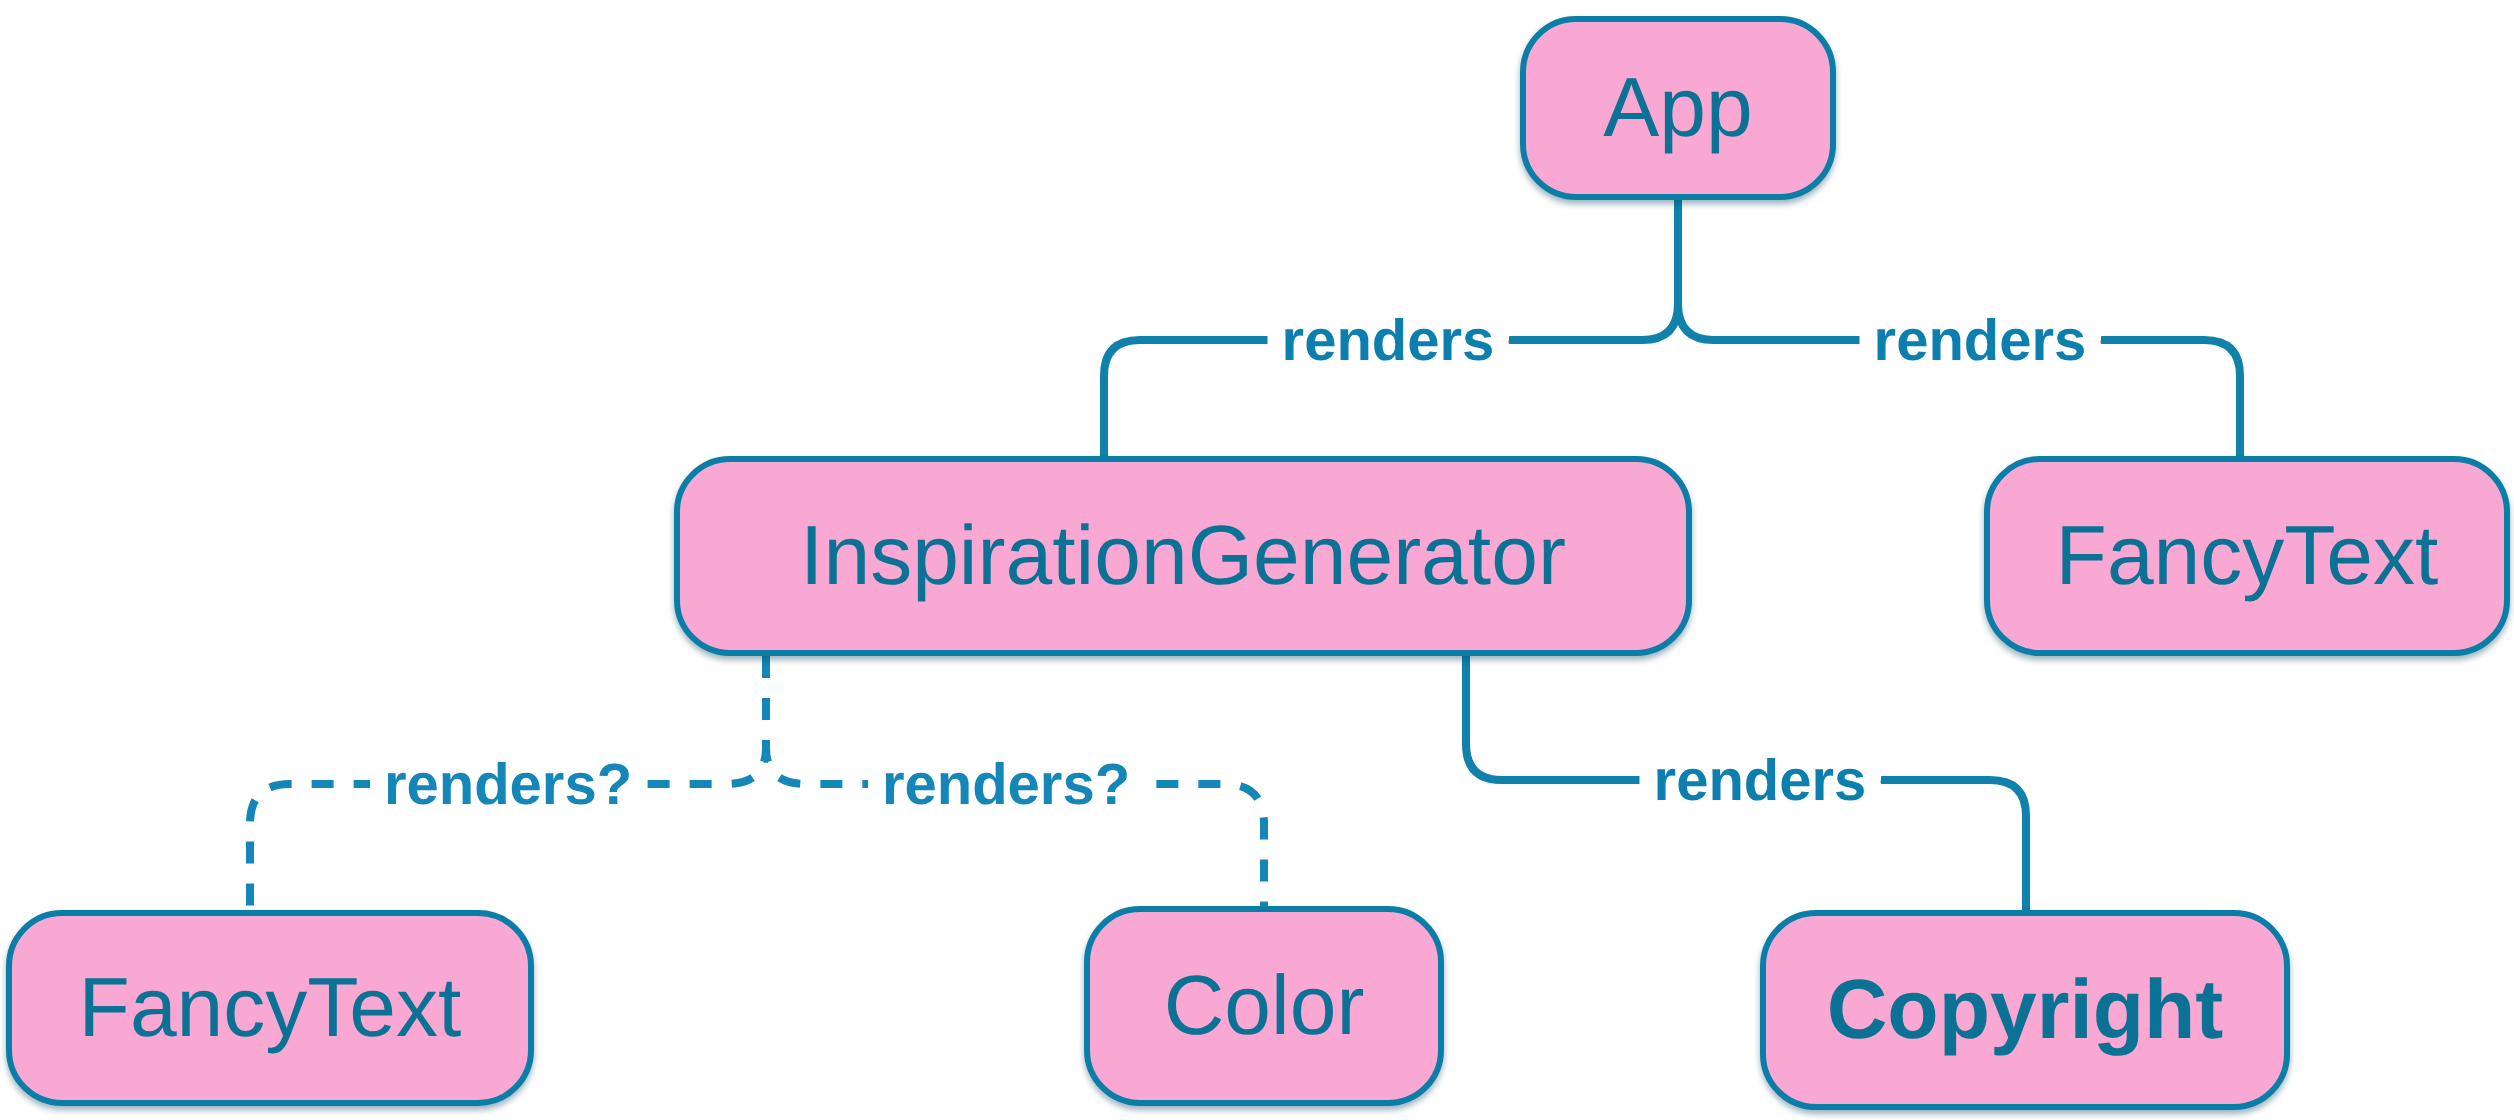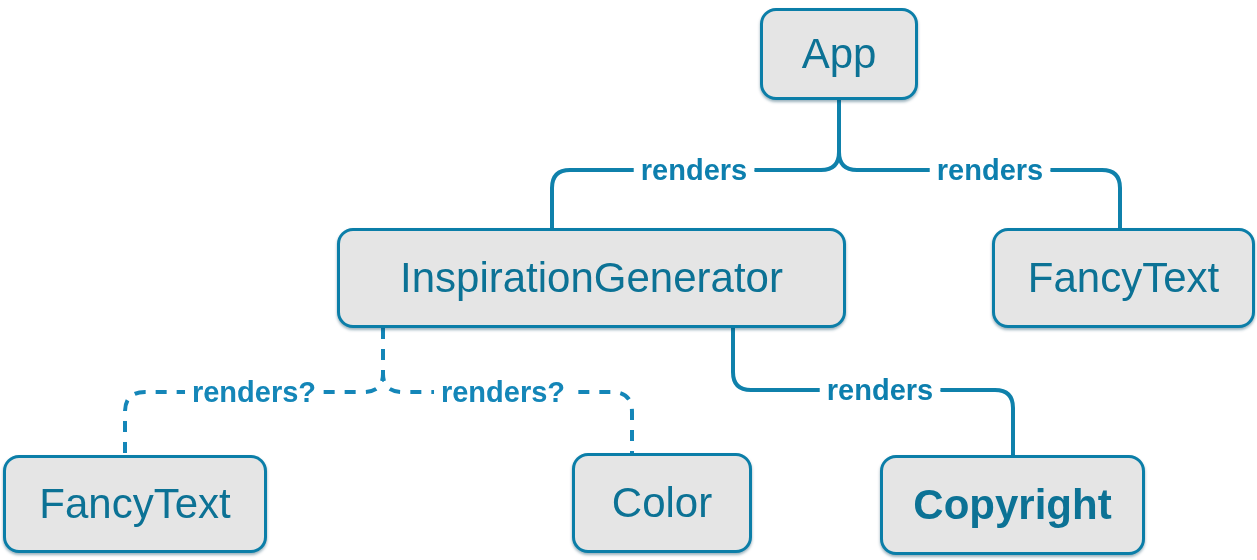--- a/index.html
+++ b/index.html
@@ -34,35 +34,35 @@
     stroke-linejoin:round;
   }
   .edge-label.solid-label{fill:var(--edge-label);}
   .edge-label.dashed-label{fill:var(--dashed-edge);}
   .node{
     position:absolute;
     display:flex;
     align-items:center;
     justify-content:center;
     box-sizing:border-box;
-    background:#e5e5e5;
+    background:#f9a8d4;
     border:3px solid var(--node-border);
-    border-radius:16px;
+    border-radius:28px;
     box-shadow:0 2px 3px rgba(4,62,90,0.4);
     color:var(--node-text);
     font-size:42px;
     font-weight:400;
     z-index:1;
     white-space:nowrap;
   }
   .node-app{left:760px;top:8px;width:158px;height:92px;}
   .node-inspiration-generator{left:337px;top:228px;width:509px;height:100px;}
   .node-fancy-text-top{left:992px;top:228px;width:263px;height:100px;}
   .node-fancy-text-bottom{left:3px;top:455px;width:264px;height:98px;}
-  .node-color{left:572px;top:453px;width:180px;height:100px;}
+  .node-color{left:542px;top:453px;width:180px;height:100px;}
   .node-copyright{left:880px;top:455px;width:265px;height:100px;font-weight:bold;}
 </style>
 </head>
 <body>
 
 <div class="canvas">
 
   <svg class="edges-svg" viewBox="0 0 1257 560" xmlns="http://www.w3.org/2000/svg">
 
     <path class="edge solid" d="M839,100 L839,152 Q839,170 821,170 L570,170 Q552,170 552,188 L552,232"></path>

